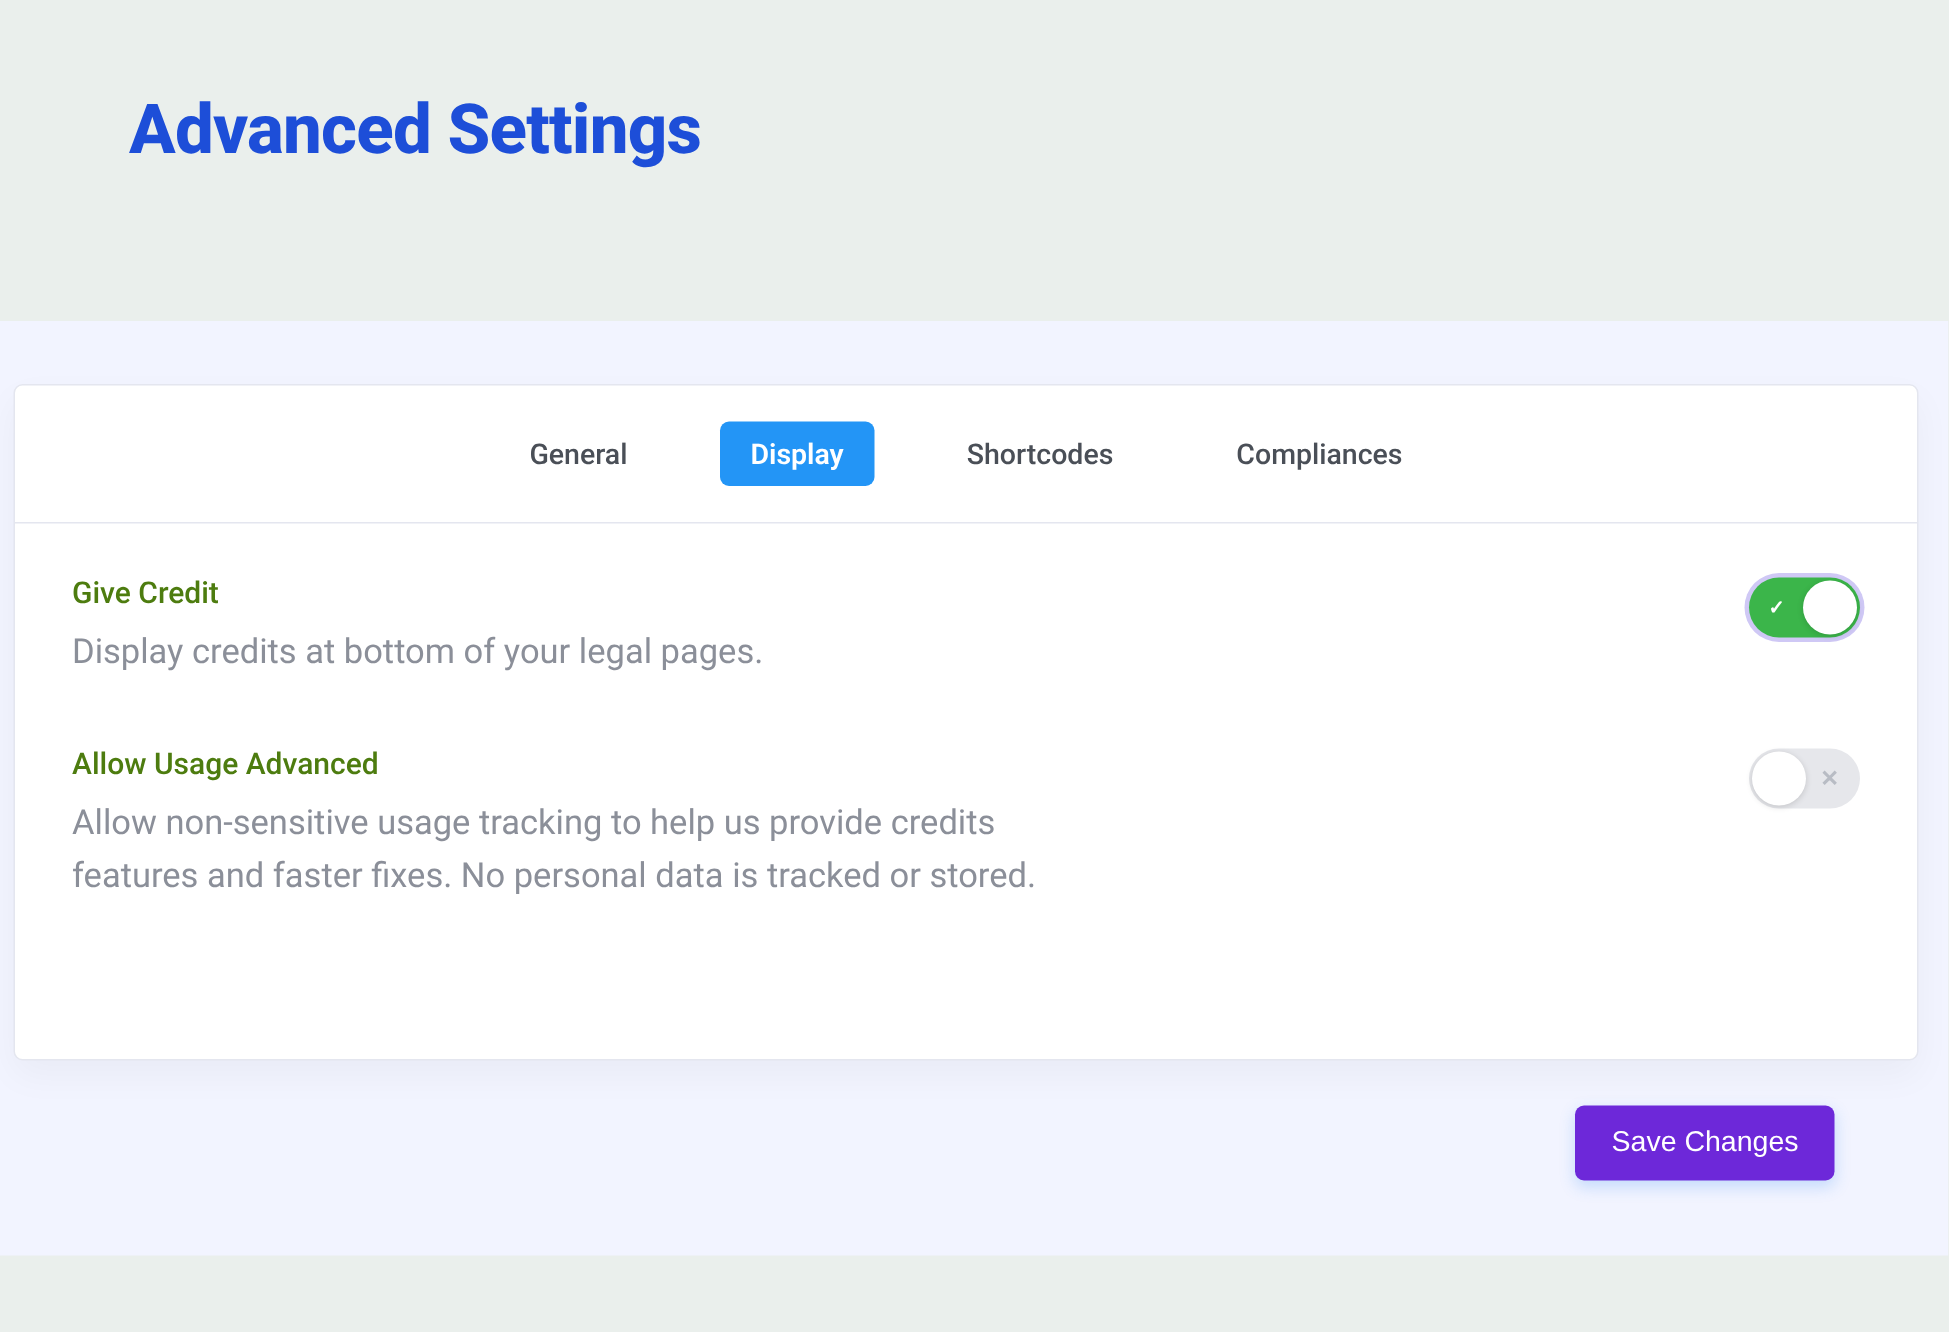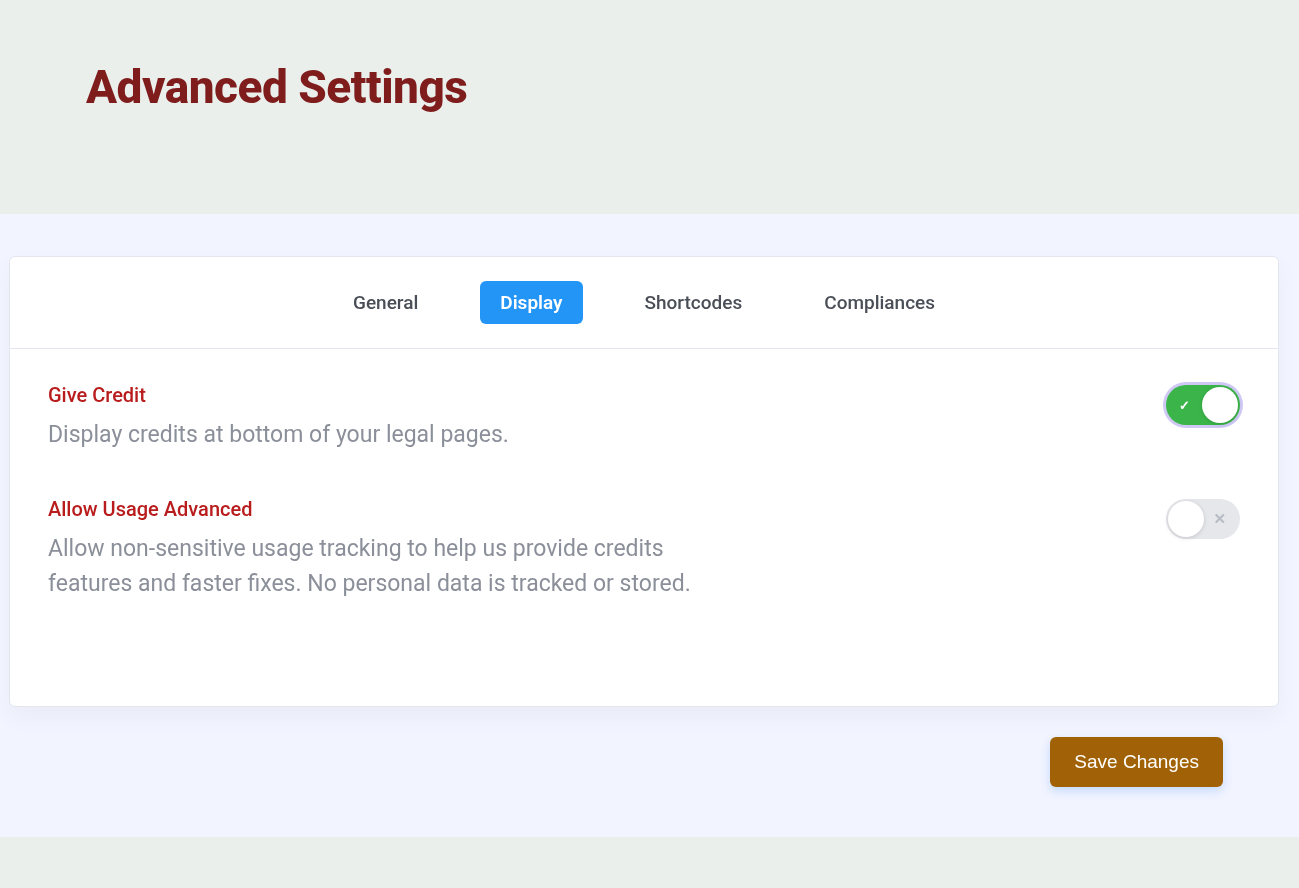--- a/index.html
+++ b/index.html
@@ -9,21 +9,21 @@
     background: #eaefec;
     color: #343a40;
   }
   .header-region {
     background: #eaefec;
     padding: 60px 0 100px 86px;
   }
   .page-title {
     font-size: 46px;
     font-weight: 800;
-    color: #7f1d1d;
+    color: #1d4ed8;
     letter-spacing: -0.5px;
   }
   .content-region {
     background: #f2f4ff;
     padding: 42px 20px 50px 9px;
   }
   .card {
     background: #fff;
     border: 1px solid #e4e6ef;
     border-radius: 6px;
@@ -57,21 +57,21 @@
     display: flex;
     justify-content: space-between;
     align-items: flex-start;
     margin-bottom: 44px;
   }
   .setting-text {
     max-width: 680px;
   }
   .setting-title {
     font-size: 20px;
-    color: #b91c1c;
+    color: #4d7c0f;
     font-weight: 500;
     margin-bottom: 10px;
   }
   .setting-desc {
     font-size: 23px;
     color: #8b8f99;
     line-height: 1.55;
   }
   .toggle {
     position: relative;
@@ -115,21 +115,21 @@
     right: 14px;
     color: #b8bcc4;
     font-size: 15px;
   }
   .footer-actions {
     display: flex;
     justify-content: flex-end;
     padding: 30px 56px 0 0;
   }
   .save-btn {
-    background: #a16207;
+    background: #6d28d9;
     color: #fff;
     border: none;
     font-size: 19px;
     padding: 14px 24px;
     border-radius: 6px;
     cursor: pointer;
     box-shadow: 0 4px 10px rgba(59,143,242,0.25);
   }
 </style>
 </head>

